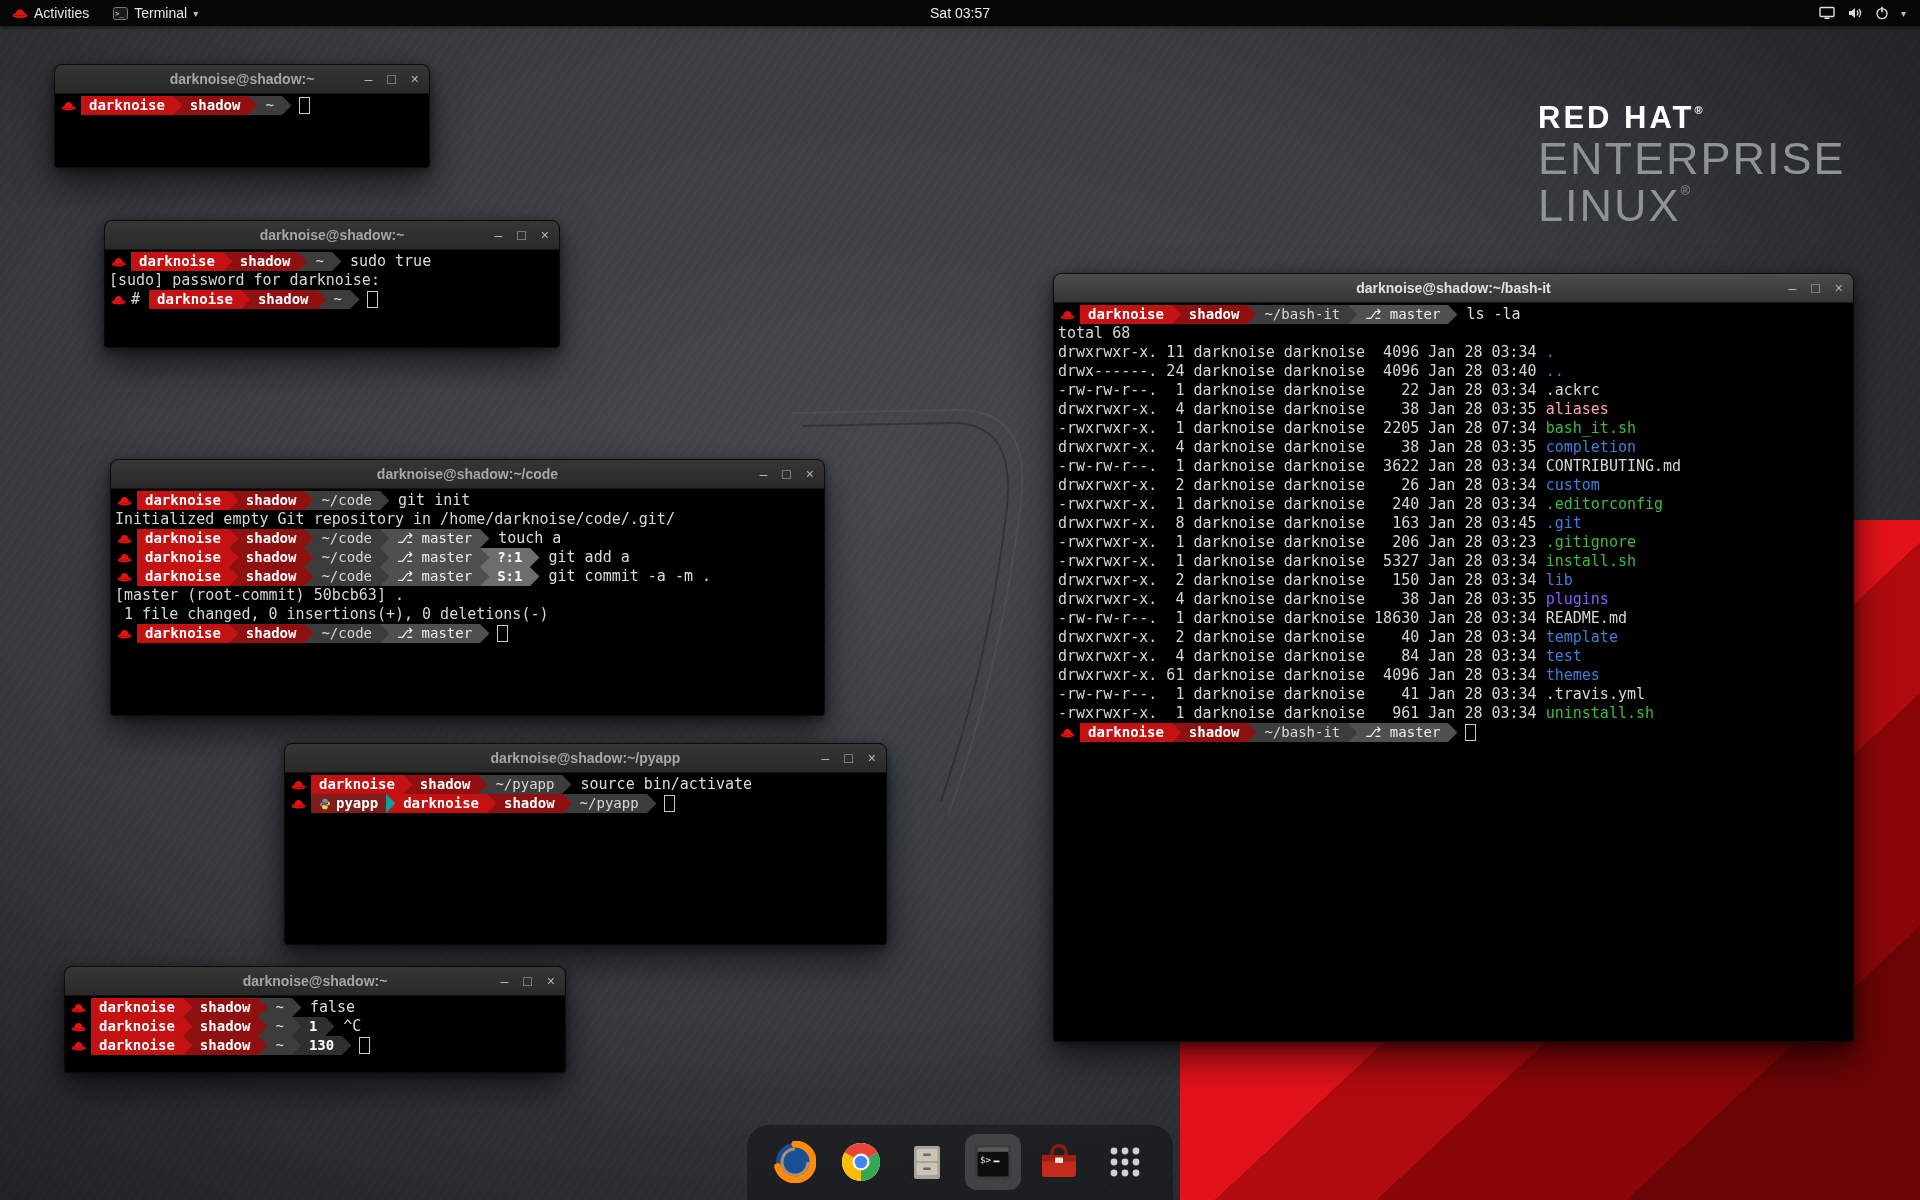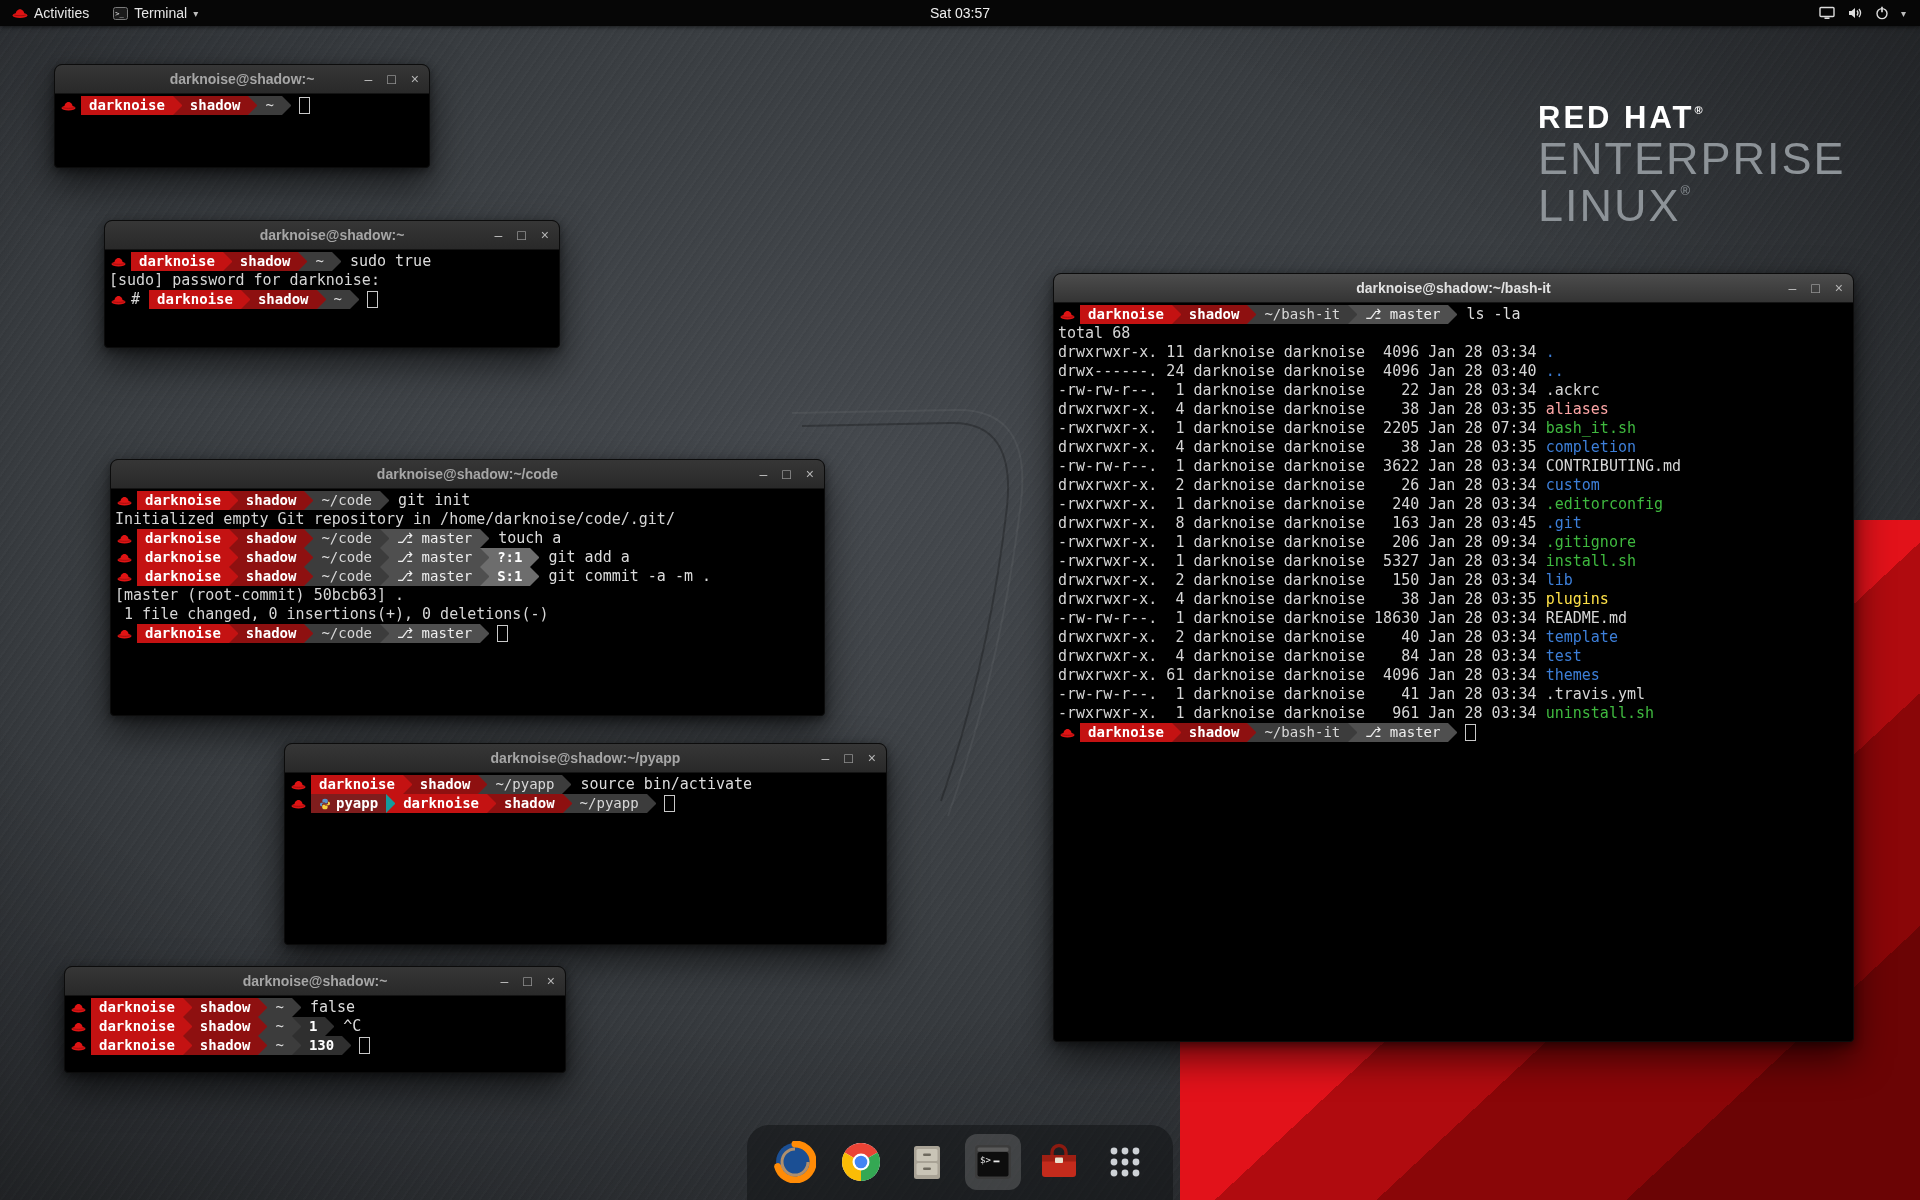--- a/index.html
+++ b/index.html
@@ -230,24 +230,24 @@
           <div class="term-line"><span class="plain">drwxrwxr-x. 11 darknoise darknoise  4096 Jan 28 03:34 </span><span class="plain" style="color: rgb(61, 127, 217);">.</span></div>
           <div class="term-line"><span class="plain">drwx------. 24 darknoise darknoise  4096 Jan 28 03:40 </span><span class="plain" style="color: rgb(61, 127, 217);">..</span></div>
           <div class="term-line"><span class="plain">-rw-rw-r--.  1 darknoise darknoise    22 Jan 28 03:34 </span><span class="plain" style="color: rgb(214, 214, 214);">.ackrc</span></div>
           <div class="term-line"><span class="plain">drwxrwxr-x.  4 darknoise darknoise    38 Jan 28 03:35 </span><span class="plain" style="color: #fca5a5;">aliases</span></div>
           <div class="term-line"><span class="plain">-rwxrwxr-x.  1 darknoise darknoise  2205 Jan 28 07:34 </span><span class="plain" style="color: rgb(63, 185, 63);">bash_it.sh</span></div>
           <div class="term-line"><span class="plain">drwxrwxr-x.  4 darknoise darknoise    38 Jan 28 03:35 </span><span class="plain" style="color: rgb(61, 127, 217);">completion</span></div>
           <div class="term-line"><span class="plain">-rw-rw-r--.  1 darknoise darknoise  3622 Jan 28 03:34 </span><span class="plain" style="color: rgb(214, 214, 214);">CONTRIBUTING.md</span></div>
           <div class="term-line"><span class="plain">drwxrwxr-x.  2 darknoise darknoise    26 Jan 28 03:34 </span><span class="plain" style="color: rgb(61, 127, 217);">custom</span></div>
           <div class="term-line"><span class="plain">-rwxrwxr-x.  1 darknoise darknoise   240 Jan 28 03:34 </span><span class="plain" style="color: rgb(63, 185, 63);">.editorconfig</span></div>
           <div class="term-line"><span class="plain">drwxrwxr-x.  8 darknoise darknoise   163 Jan 28 03:45 </span><span class="plain" style="color: rgb(61, 127, 217);">.git</span></div>
-          <div class="term-line"><span class="plain">-rwxrwxr-x.  1 darknoise darknoise   206 Jan 28 09:34 </span><span class="plain" style="color: rgb(63, 185, 63);">.gitignore</span></div>
+          <div class="term-line"><span class="plain">-rwxrwxr-x.  1 darknoise darknoise   206 Jan 28 03:23 </span><span class="plain" style="color: rgb(63, 185, 63);">.gitignore</span></div>
           <div class="term-line"><span class="plain">-rwxrwxr-x.  1 darknoise darknoise  5327 Jan 28 03:34 </span><span class="plain" style="color: rgb(63, 185, 63);">install.sh</span></div>
           <div class="term-line"><span class="plain">drwxrwxr-x.  2 darknoise darknoise   150 Jan 28 03:34 </span><span class="plain" style="color: rgb(61, 127, 217);">lib</span></div>
-          <div class="term-line"><span class="plain">drwxrwxr-x.  4 darknoise darknoise    38 Jan 28 03:35 </span><span class="plain" style="color: #fde047;">plugins</span></div>
+          <div class="term-line"><span class="plain">drwxrwxr-x.  4 darknoise darknoise    38 Jan 28 03:35 </span><span class="plain" style="color: #8b5cf6;">plugins</span></div>
           <div class="term-line"><span class="plain">-rw-rw-r--.  1 darknoise darknoise 18630 Jan 28 03:34 </span><span class="plain" style="color: rgb(214, 214, 214);">README.md</span></div>
           <div class="term-line"><span class="plain">drwxrwxr-x.  2 darknoise darknoise    40 Jan 28 03:34 </span><span class="plain" style="color: rgb(61, 127, 217);">template</span></div>
           <div class="term-line"><span class="plain">drwxrwxr-x.  4 darknoise darknoise    84 Jan 28 03:34 </span><span class="plain" style="color: rgb(61, 127, 217);">test</span></div>
           <div class="term-line"><span class="plain">drwxrwxr-x. 61 darknoise darknoise  4096 Jan 28 03:34 </span><span class="plain" style="color: rgb(61, 127, 217);">themes</span></div>
           <div class="term-line"><span class="plain">-rw-rw-r--.  1 darknoise darknoise    41 Jan 28 03:34 </span><span class="plain" style="color: rgb(214, 214, 214);">.travis.yml</span></div>
           <div class="term-line"><span class="plain">-rwxrwxr-x.  1 darknoise darknoise   961 Jan 28 03:34 </span><span class="plain" style="color: rgb(63, 185, 63);">uninstall.sh</span></div>
           <div class="term-line"><span class="hat-icon"><svg width="15" height="10" viewBox="0 0 15 10">
                 <path d="M3.3 6.3 C3.3 3.4 5.1 1 7.5 1 c2.4 0 4.2 2.4 4.2 5.3 Z" fill="#e01414"></path>
                 <ellipse cx="7.5" cy="7" rx="7" ry="2.4" fill="#e01414"></ellipse>
                 <path d="M1.3 6.4 c1.9 1.2 10.5 1.2 12.4 0" stroke="#8f0d0d" stroke-width="0.8" fill="none"></path>

